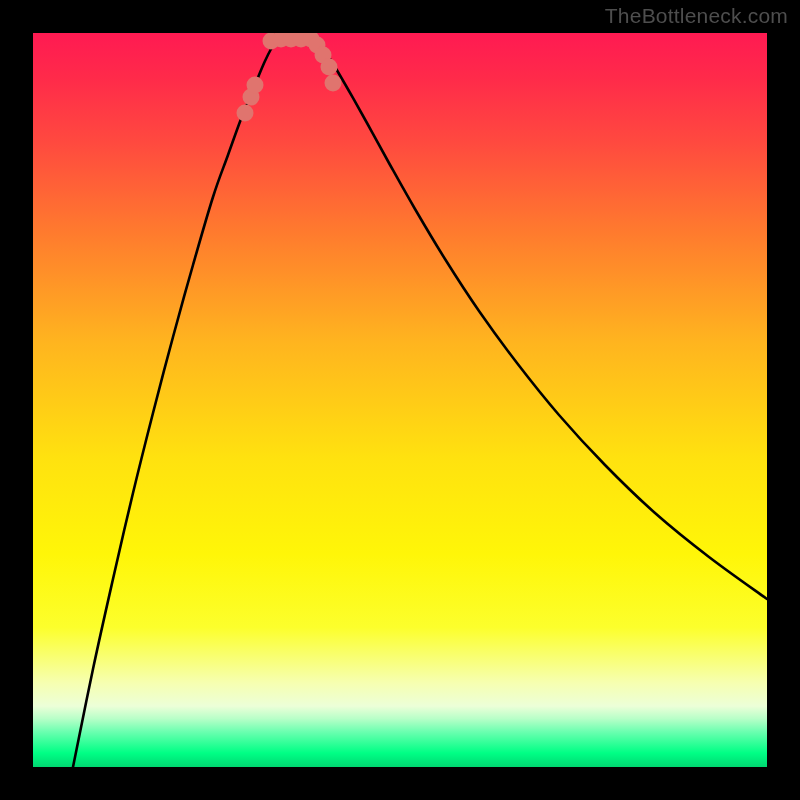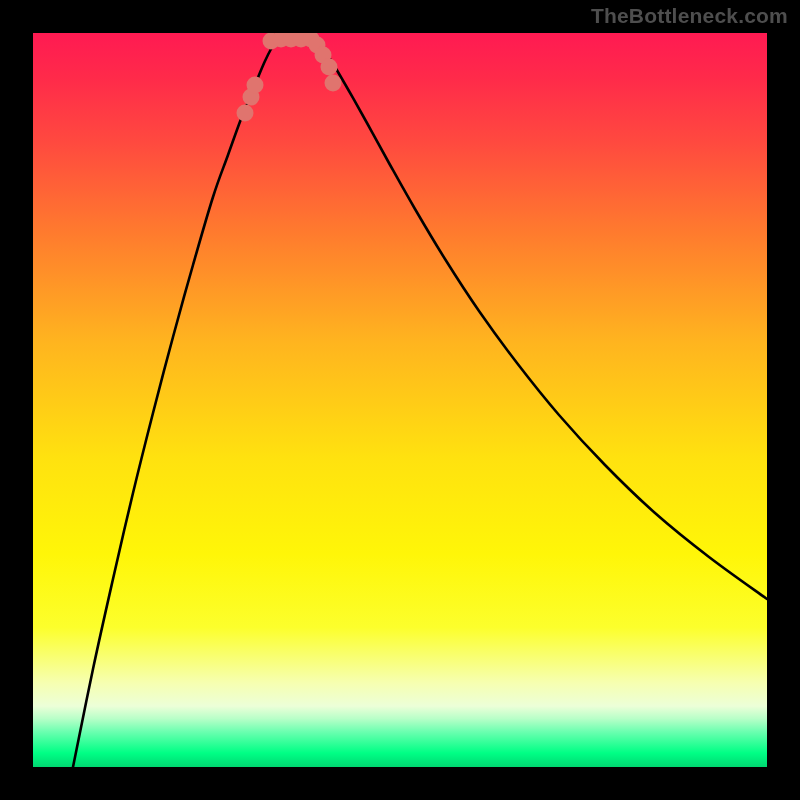--- a/index.html
+++ b/index.html
@@ -46,21 +46,21 @@
       #00e87a 99.2%,
       #00d871 100%
     );
   }
   .watermark {
     position: absolute;
     top: 4px;
     right: 12px;
     color: #4e4e4e;
     font-size: 21px;
-    font-weight: 700;
+    font-weight: 400;
     letter-spacing: 0.2px;
     user-select: none;
     margin-left: 35px;
   }
   svg.curve {
     position: absolute;
     inset: 0;
   }
 </style>
 </head>

